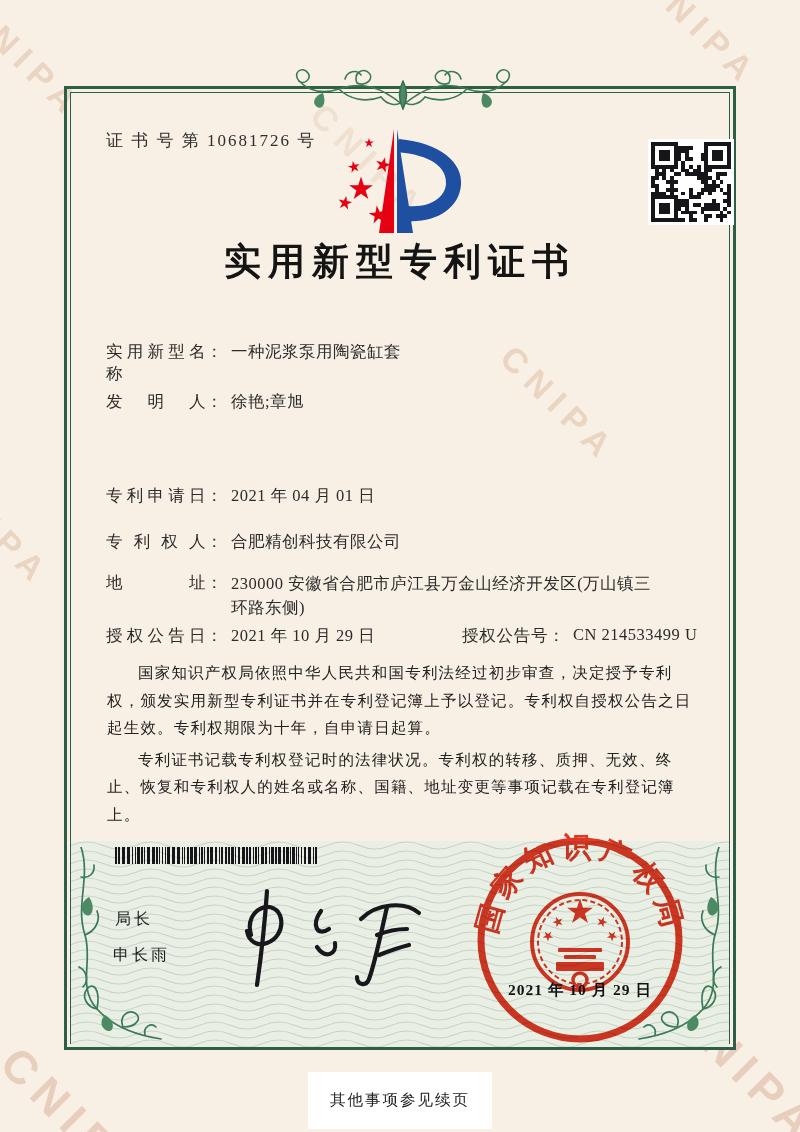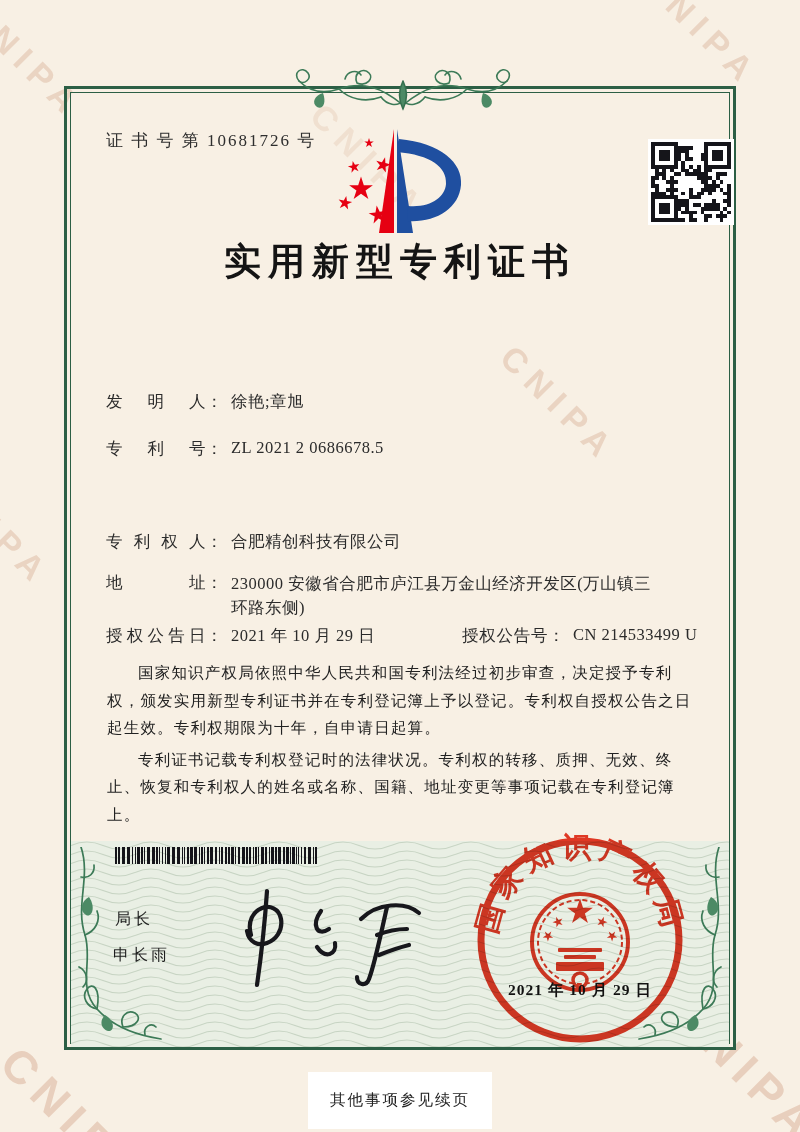--- a/index.html
+++ b/index.html
@@ -405,25 +405,28 @@
       <rect x="7" y="20" width="1" height="1"></rect>
       <rect x="8" y="20" width="1" height="1"></rect>
       <rect x="10" y="20" width="1" height="1"></rect>
       <rect x="11" y="20" width="1" height="1"></rect>
       <rect x="14" y="20" width="1" height="1"></rect>
       <rect x="18" y="20" width="1" height="1"></rect>
     </svg>
 
   <div class="title">实用新型专利证书</div>
 
+  <div class="frow" style="top:252px">
+    <span class="flabel">实用新型名称</span><span class="fcolon">：</span><span class="fvalue">一种泥浆泵用陶瓷缸套</span>
+  </div>
   <div class="frow" style="top:302px">
     <span class="flabel">发明人</span><span class="fcolon">：</span><span class="fvalue">徐艳;章旭</span>
   </div>
-  <div class="frow" style="top:349px">
-    <span class="flabel">专利号</span><span class="fcolon">：</span><span class="fvalue">ZL 2021 2 0686678.5</span>
+  <div class="frow" style="top:396px">
+    <span class="flabel">专利申请日</span><span class="fcolon">：</span><span class="fvalue">2021 年 04 月 01 日</span>
   </div>
   <div class="frow" style="top:442px">
     <span class="flabel">专利权人</span><span class="fcolon">：</span><span class="fvalue">合肥精创科技有限公司</span>
   </div>
   <div class="frow" style="top:483px">
     <span class="flabel">地址</span><span class="fcolon">：</span><span class="fvalue wrap">230000  安徽省合肥市庐江县万金山经济开发区(万山镇三环路东侧)</span>
   </div>
   <div class="frow" style="top:536px">
     <span class="flabel">授权公告日</span><span class="fcolon">：</span><span class="fvalue">2021 年 10 月 29 日</span>
     <span class="fgroup2">

